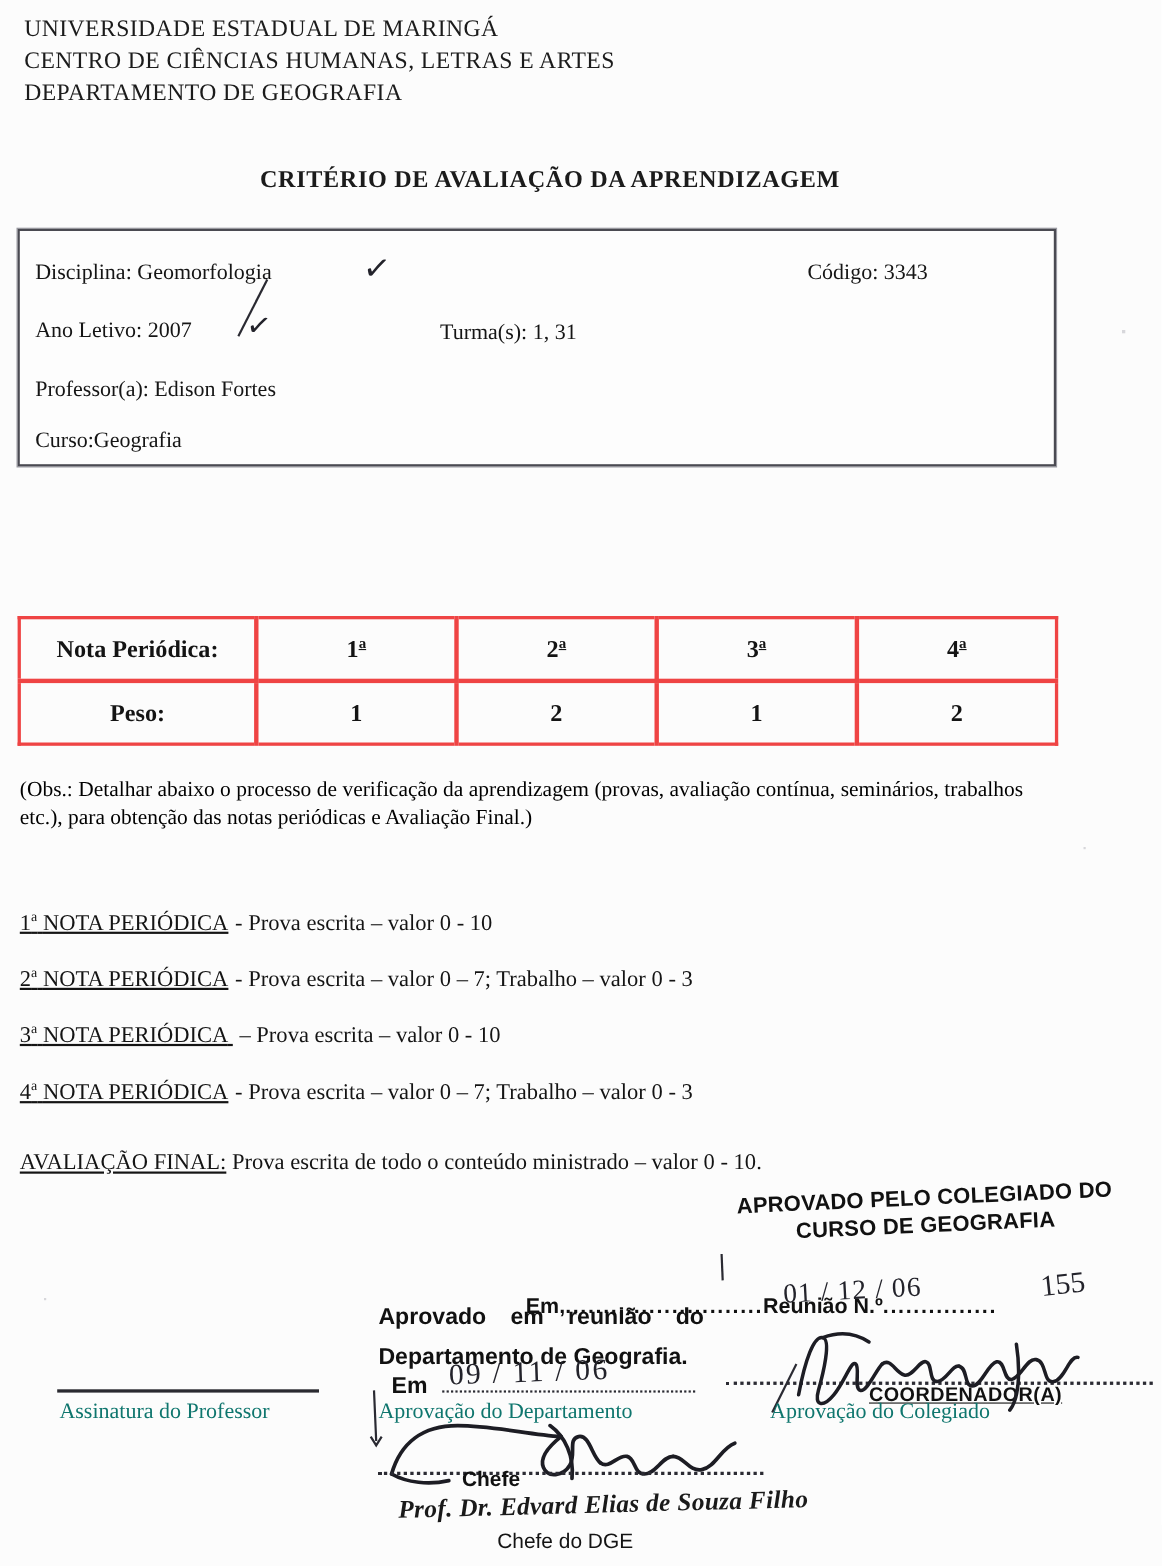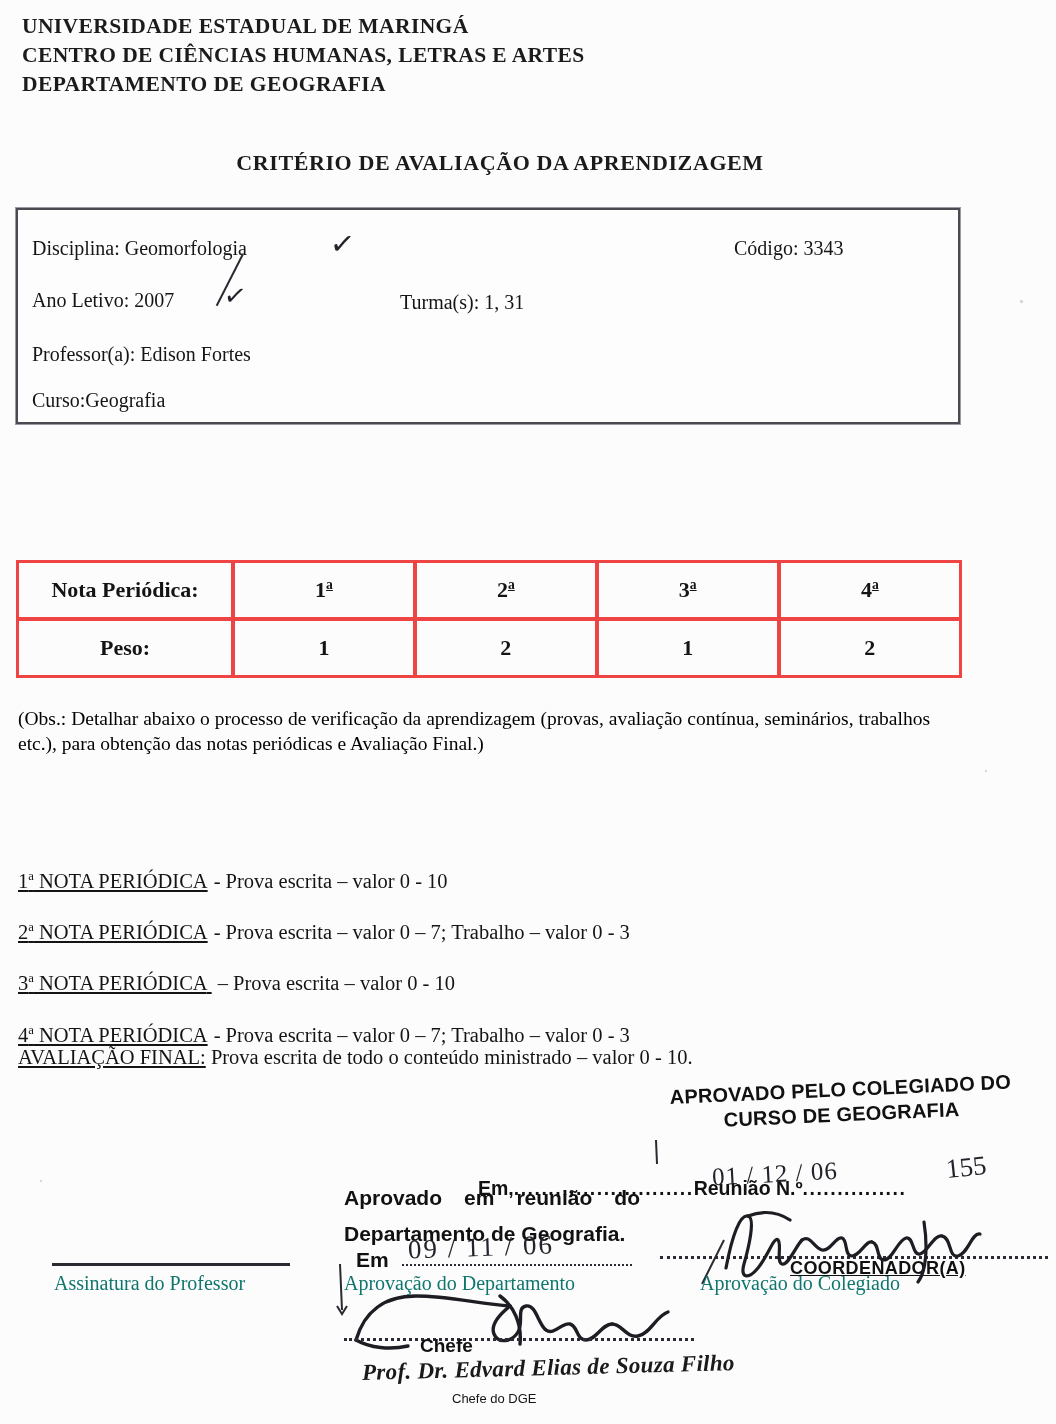--- a/index.html
+++ b/index.html
@@ -19,21 +19,21 @@
 
   
   #header-block {
     position: absolute;
     left: 22px;
     top: 12px;
     width: 900px;
   }
   #header-block .hline {
     font-family: "Liberation Serif", serif;
-    font-weight: bold;
+    font-weight: normal;
     font-size: 21.5px;
     letter-spacing: 0.4px;
     line-height: 29px;
     color: #1b1b1b;
     white-space: nowrap;
   }
 
   #doc-title {
     position: absolute;
     left: 0;
@@ -154,21 +154,20 @@
     color: #000000;
   }
 
   
   .nota-line {
     position: absolute;
     left: 18px;
     font-size: 20.5px;
     white-space: nowrap;
     color: #141414;
-    margin-top: 43px;
   }
   .nota-line .nota-label {
     text-decoration: underline;
     text-underline-offset: 2px;
   }
   .nota-line .nota-label sup {
     font-size: 0.62em;
     vertical-align: super;
   }
   .nota-line .nota-body { padding-left: 6px; }
@@ -348,21 +347,21 @@
     color: #1a1a1a;
     letter-spacing: 0.3px;
     transform: rotate(-1.5deg);
     white-space: nowrap;
   }
   #chefe-role {
     position: absolute;
     left: 452px;
     top: 1391px;
     font-family: "Liberation Sans", sans-serif;
-    font-size: 13px;
+    font-size: 19px;
     color: #141414;
   }
 
   
   .sig-svg { position: absolute; pointer-events: none; }
   #sig-coord { left: 718px; top: 1206px; }
   #sig-chefe { left: 350px; top: 1290px; }
 
   .speck { position: absolute; background: #d7d7db; }
 </style>

